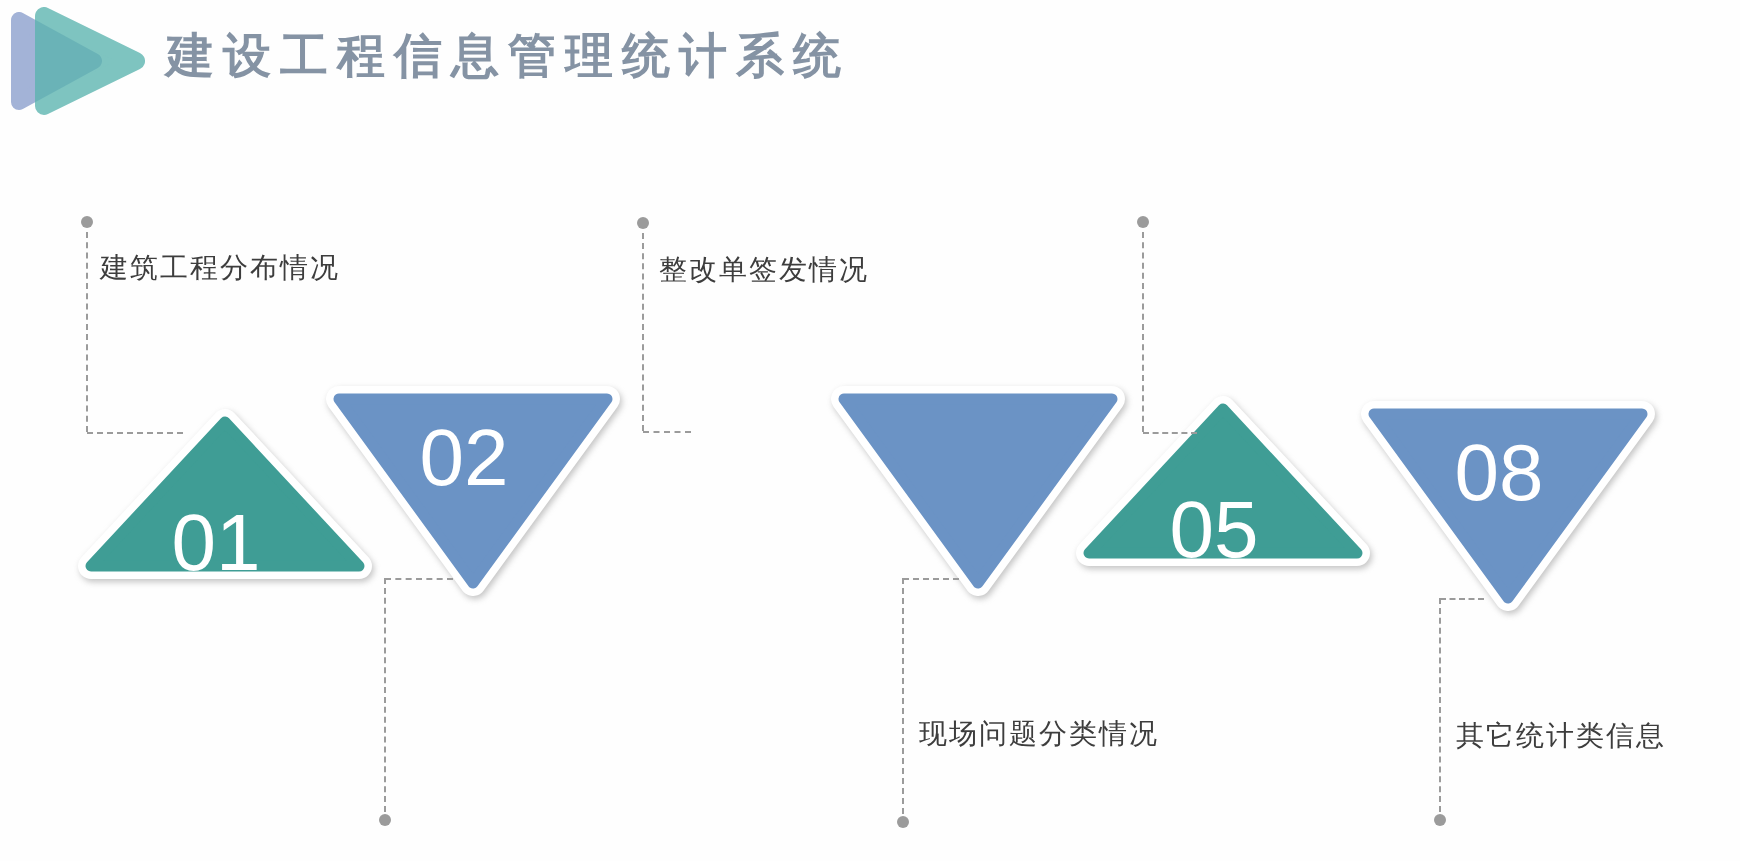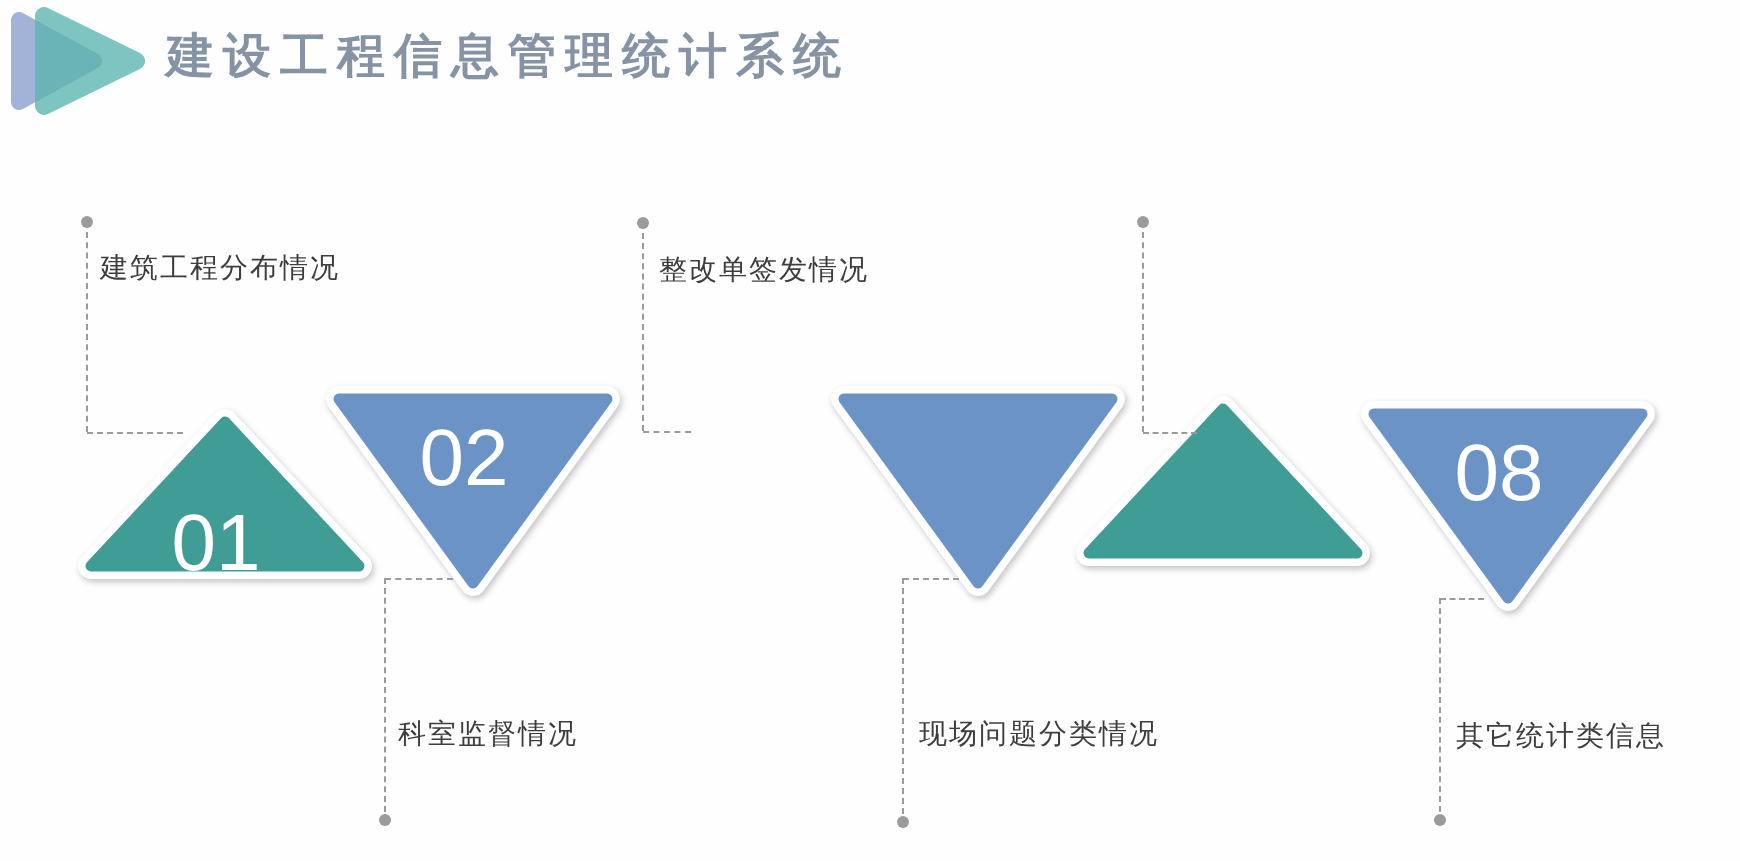--- a/index.html
+++ b/index.html
@@ -79,39 +79,39 @@
       <polygon class="halo" points="16,16 284,16 150,200"></polygon>
       <polygon class="shape blue" points="16,16 284,16 150,200"></polygon>
     </svg>
   </div>
 
   <div class="tri" style="left:1073px;top:391px;">
     <svg width="300" height="190">
       <polygon class="halo" points="150,18 16,162 284,162"></polygon>
       <polygon class="shape teal" points="150,18 16,162 284,162"></polygon>
     </svg>
+    <div class="num up">05</div>
   </div>
 
   <div class="tri" style="left:1358px;top:398px;">
     <svg width="300" height="225">
       <polygon class="halo" points="16,16 284,16 150,200"></polygon>
       <polygon class="shape blue" points="16,16 284,16 150,200"></polygon>
     </svg>
     <div class="num down">08</div>
   </div>
 
   <div class="dot" style="left:81px;top:216px;"></div>
   <div class="vline" style="left:86px;top:232px;height:200px;"></div>
   <div class="hline" style="left:87px;top:432px;width:96px;"></div>
   <div class="label" style="left:100px;top:246px;">建筑工程分布情况</div>
 
   <div class="hline" style="left:385px;top:578px;width:68px;"></div>
   <div class="vline" style="left:384px;top:578px;height:234px;"></div>
   <div class="dot" style="left:379px;top:814px;"></div>
-  <div class="label" style="left:398px;top:712px;">科室监督情况</div>
 
   <div class="dot" style="left:637px;top:217px;"></div>
   <div class="vline" style="left:642px;top:233px;height:198px;"></div>
   <div class="hline" style="left:643px;top:431px;width:48px;"></div>
   <div class="label" style="left:659px;top:248px;">整改单签发情况</div>
 
   <div class="hline" style="left:903px;top:578px;width:56px;"></div>
   <div class="vline" style="left:902px;top:578px;height:236px;"></div>
   <div class="dot" style="left:897px;top:816px;"></div>
   <div class="label" style="left:919px;top:712px;">现场问题分类情况</div>

